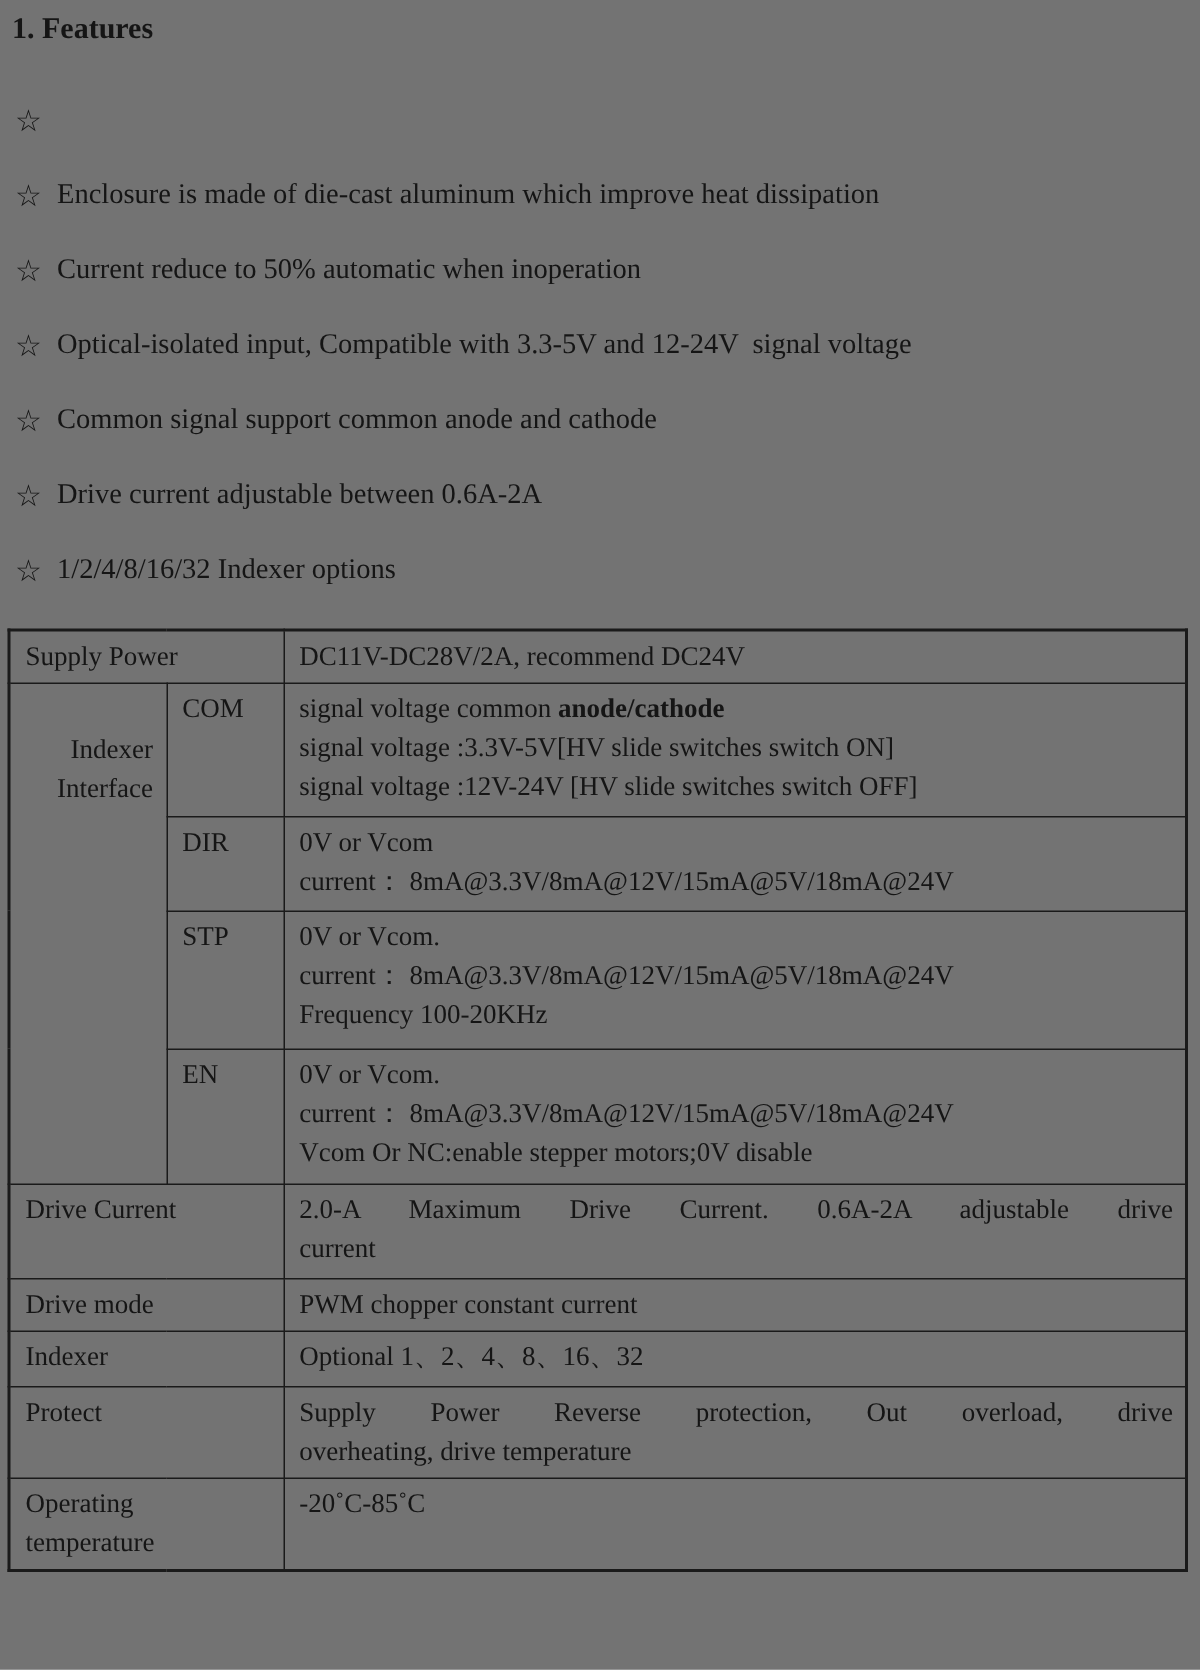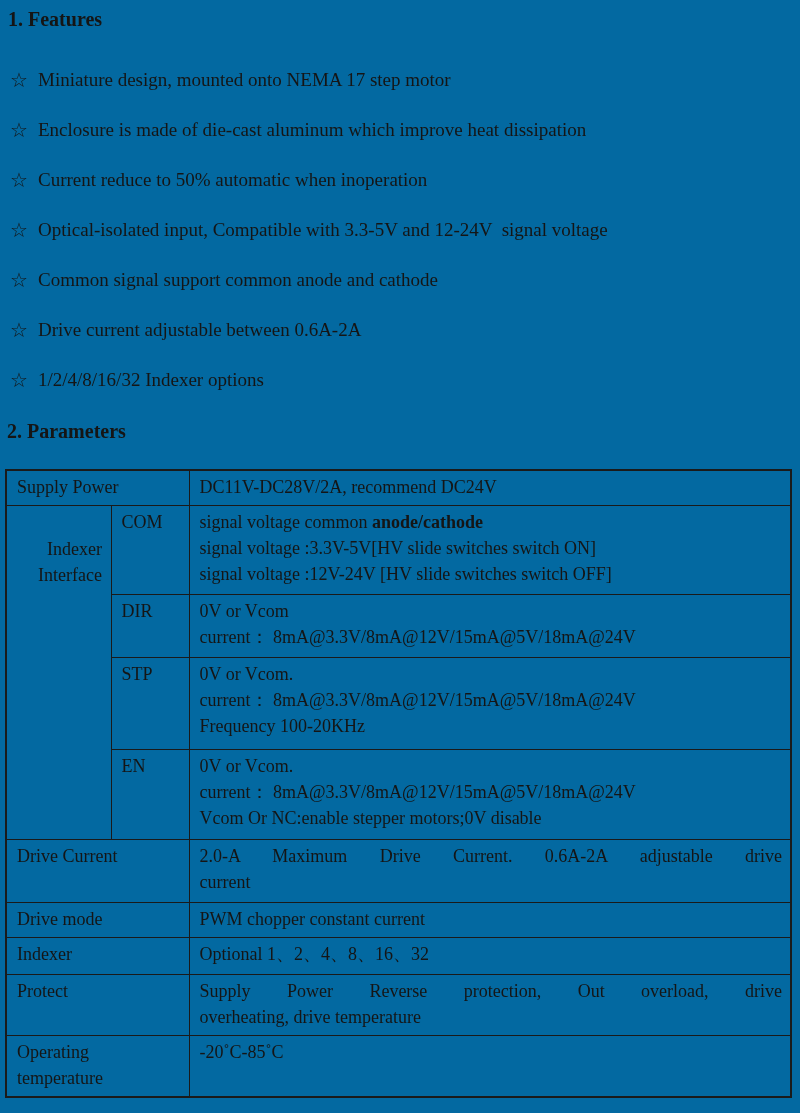--- a/index.html
+++ b/index.html
@@ -1,19 +1,19 @@
 <!DOCTYPE html>
 <html><head>
 <meta charset="utf-8">
 <style>
   html,body { margin:0; padding:0; }
   .page {
     position:relative;
     width:800px; height:1113px;
-    background:#0369a1;
+    background:#737373;
     color:#151515;
     font-family:"Liberation Serif","DejaVu Serif",serif;
     overflow:hidden;
     box-sizing:border-box;
   }
   .doc-heading {
     font-size:20px;
     font-weight:bold;
     line-height:24px;
     margin:0;
@@ -85,21 +85,20 @@
 </head>
 <body>
 
 <div class="page">
 
   <h1 class="doc-heading" id="features-heading">1. Features</h1>
 
   <ul class="features">
     <li class="feature-item">
       <span class="star">☆</span>
-      <span class="ftext">Miniature design, mounted onto NEMA 17 step motor</span>
     </li>
     <li class="feature-item">
       <span class="star">☆</span>
       <span class="ftext">Enclosure is made of die-cast aluminum which improve heat dissipation</span>
     </li>
     <li class="feature-item">
       <span class="star">☆</span>
       <span class="ftext">Current reduce to 50% automatic when inoperation</span>
     </li>
     <li class="feature-item">
@@ -113,21 +112,20 @@
     <li class="feature-item">
       <span class="star">☆</span>
       <span class="ftext">Drive current adjustable between 0.6A-2A</span>
     </li>
     <li class="feature-item">
       <span class="star">☆</span>
       <span class="ftext">1/2/4/8/16/32 Indexer options</span>
     </li>
   </ul>
 
-  <h1 class="doc-heading" id="parameters-heading">2. Parameters</h1>
 
   <table class="params">
     <colgroup>
         <col class="c1">
         <col class="c2">
         <col class="c3">
       </colgroup>
 
     <tbody>
         <tr class="r1">

